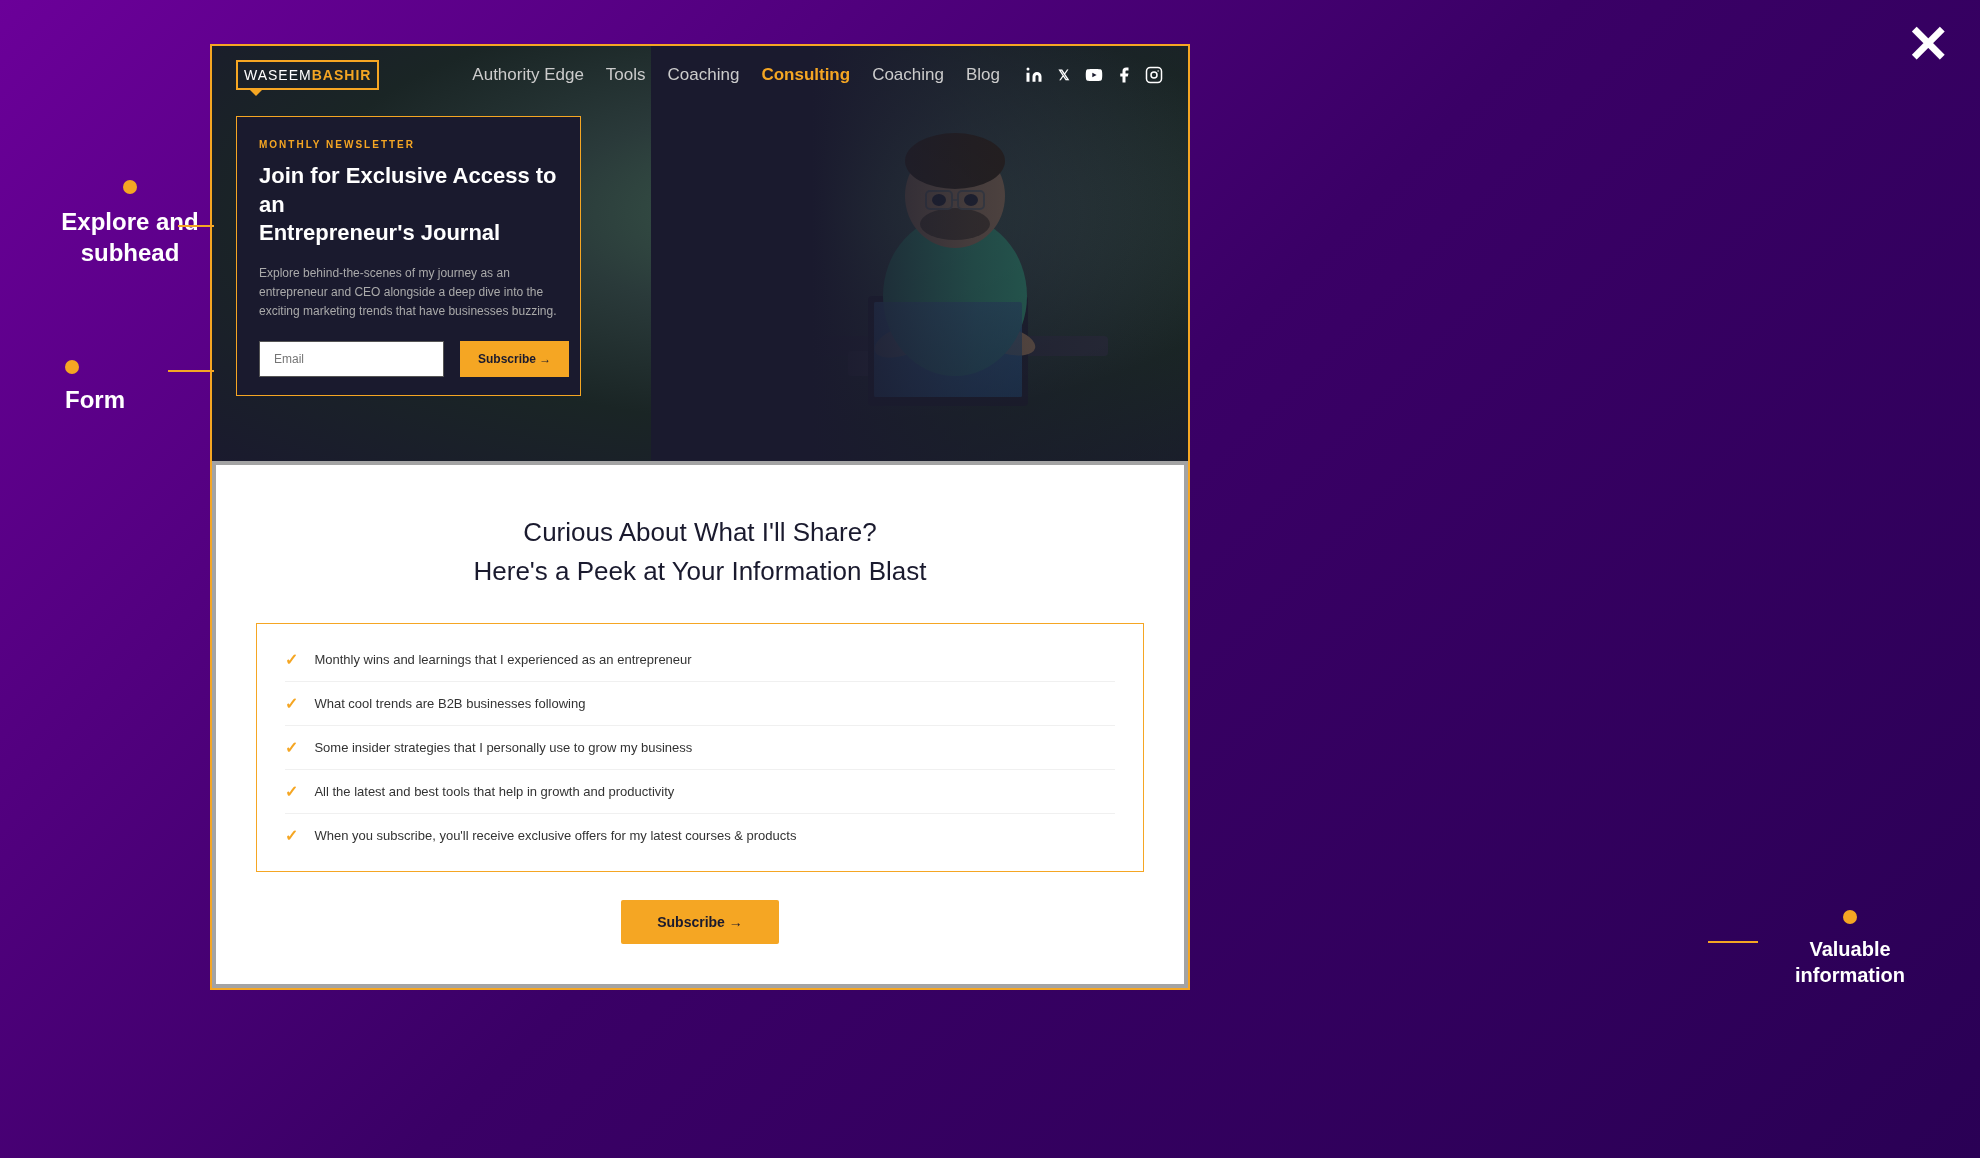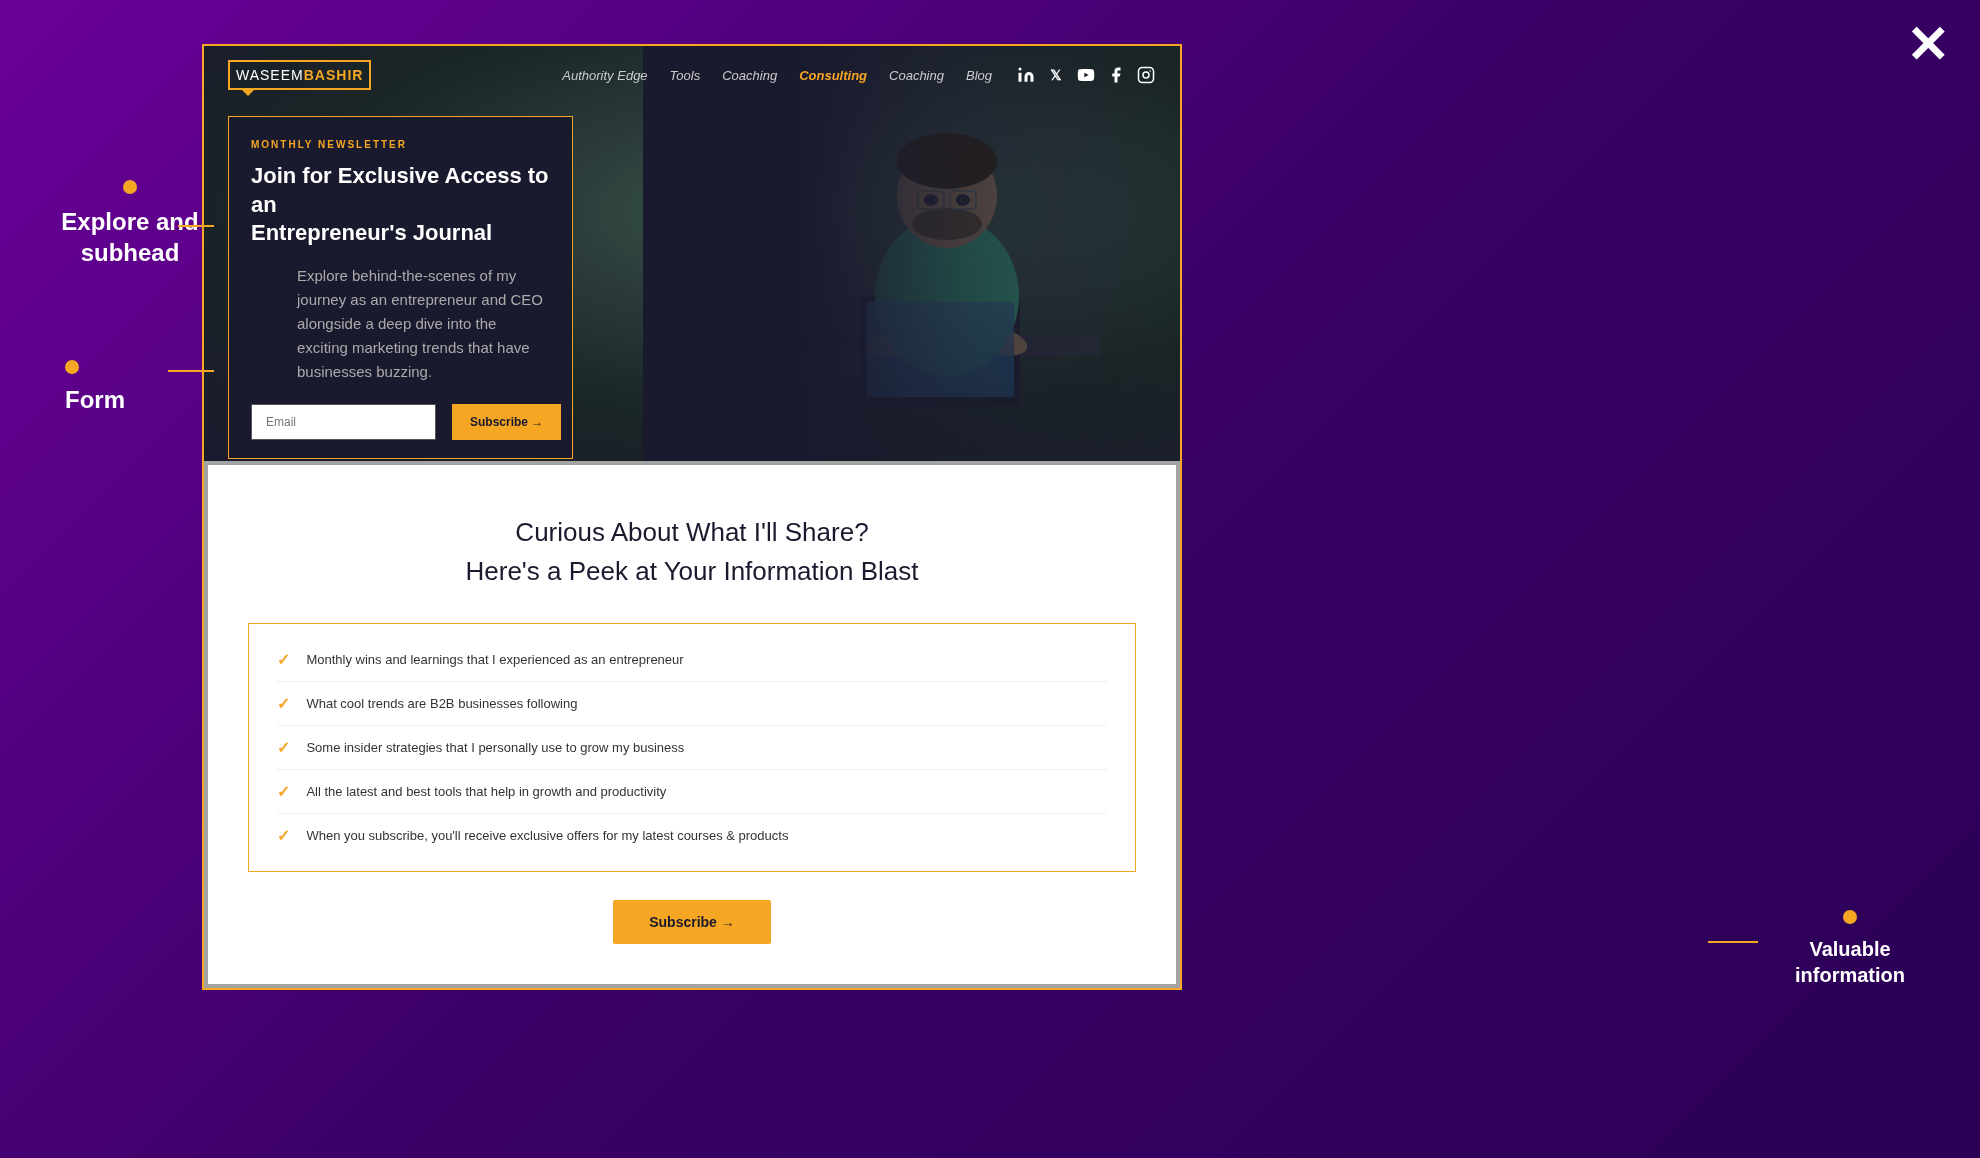--- a/index.html
+++ b/index.html
@@ -31,21 +31,21 @@
       height: 14px;
       background: #f5a623;
       border-radius: 50%;
       display: inline-block;
       margin-bottom: 8px;
     }
 
     
     .main-container {
       position: absolute;
-      left: 202px;
+      left: 210px;
       top: 44px;
       width: 980px;
       background: white;
       border: 2px solid #f5a623;
     }
 
     
     .hero-section {
       background: #1a1a2e;
       position: relative;
@@ -89,24 +89,23 @@
 
     .nav-links {
       display: flex;
       align-items: center;
       gap: 22px;
       margin-right: 24px;
     }
 
     .nav-link {
       color: #cccccc;
-      font-size: 13px;
+      font-size: 17px;
       text-decoration: none;
       cursor: pointer;
-      font-style: italic;
     }
     .nav-link.active {
       color: #f5a623;
       font-weight: bold;
     }
 
     .social-icons {
       display: flex;
       align-items: center;
       gap: 10px;
@@ -147,24 +146,23 @@
     .newsletter-title {
       color: white;
       font-size: 22px;
       font-weight: bold;
       line-height: 1.3;
       margin-bottom: 16px;
     }
 
     .newsletter-desc {
       color: #aaaaaa;
-      font-size: 15px;
+      font-size: 12px;
       line-height: 1.6;
       margin-bottom: 20px;
-      margin-left: 46px;
     }
 
     .newsletter-form {
       display: flex;
       gap: 16px;
     }
 
     .email-input {
       flex: 1;
       padding: 10px 14px;

